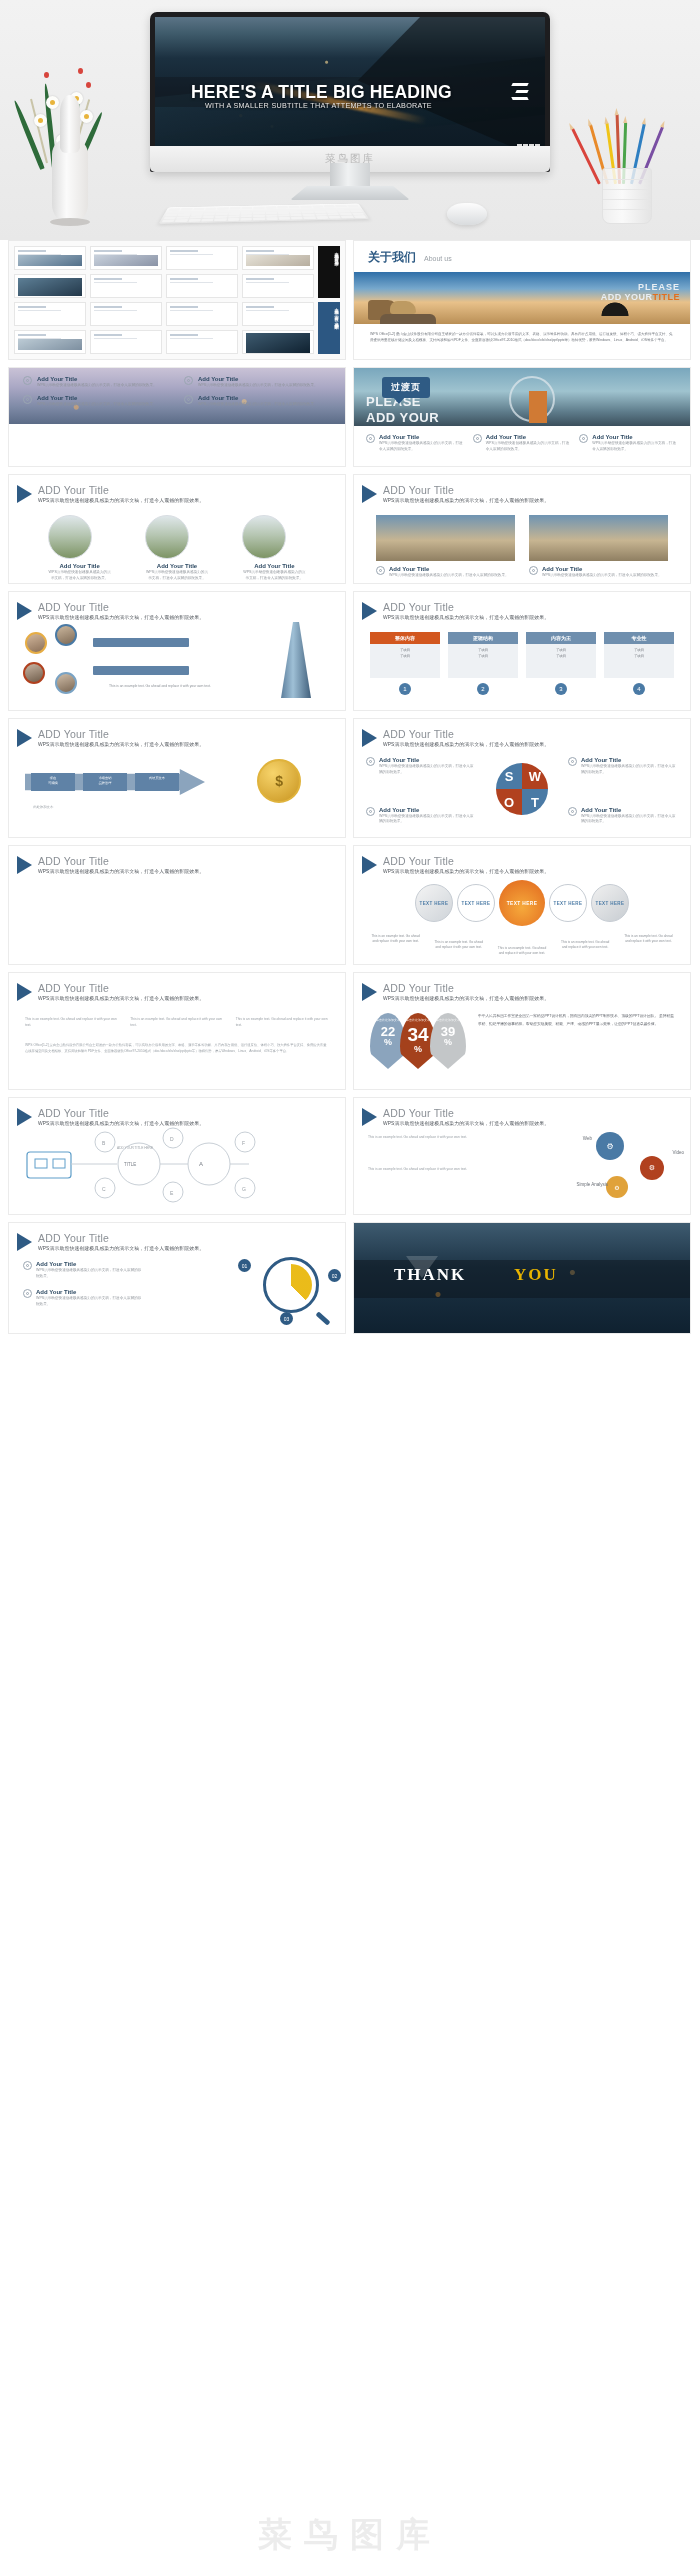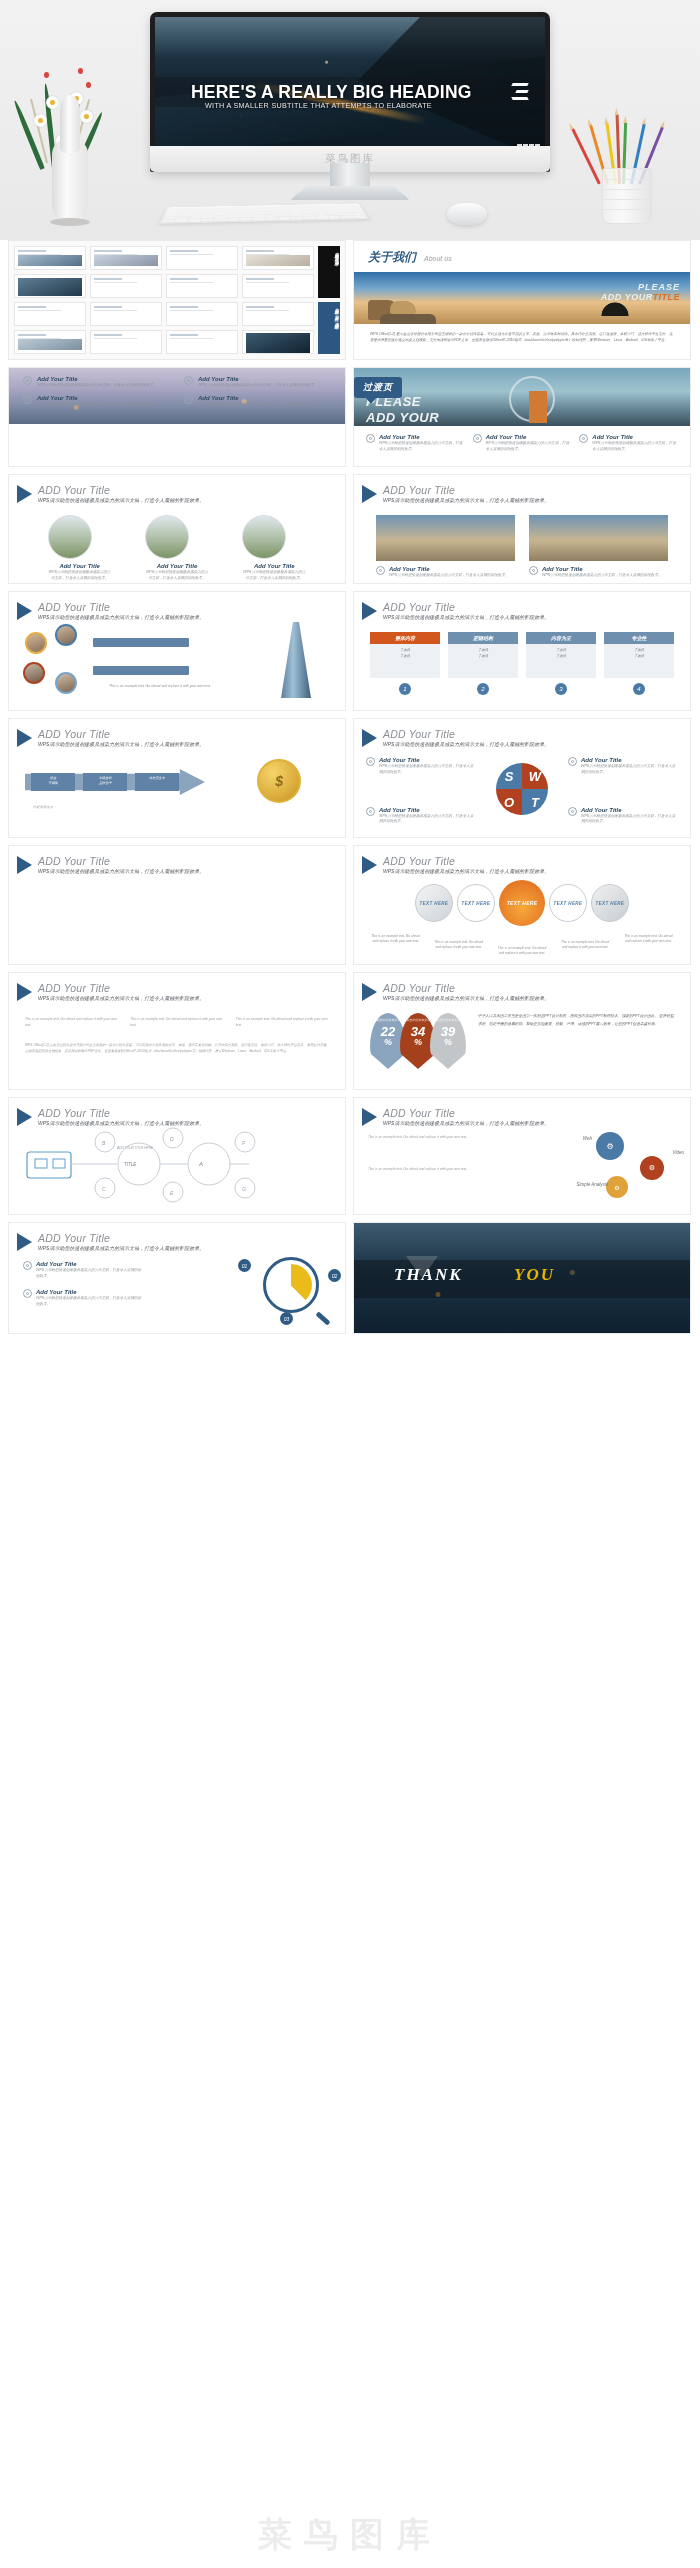--- a/index.html
+++ b/index.html
@@ -120,21 +120,21 @@
   .cup {
     position:absolute; left:14px; bottom:0; width:50px; height:56px;
     background:linear-gradient(90deg,rgba(240,240,240,.9),rgba(255,255,255,.75) 40%,rgba(228,228,228,.9));
     border:1px solid #e2e2e2; border-radius:3px 3px 8px 8px;
   }
   .cup i { position:absolute; left:0; right:0; height:1px; background:#e6e6e6; }
   .pen { position:absolute; bottom:40px; width:3px; height:62px; transform-origin:bottom center; border-radius:1px; }
   .pen::after { content:""; position:absolute; top:-6px; left:-1px; border-left:2.5px solid transparent; border-right:2.5px solid transparent; border-bottom:7px solid #e8c79a; }
 
   
-  .sheet { position:absolute; left:0; top:240px; width:700px;font-style:italic; }
+  .sheet { position:absolute; left:0; top:240px; width:700px; }
   .row { display:flex; gap:7px; margin-bottom:7px; padding:0 8px; }
   .slide {
     position:relative; background:#fff; overflow:hidden;
     border:1px solid #ebebeb;
   }
   .half { width:338px; height:auto; }
 
   
   .thumbgrid { width:338px; height:120px; background:#fafafa; border:1px solid #e9e9e9; position:relative; padding:5px; }
   .tg-inner { display:grid; grid-template-columns:repeat(4,1fr) 22px; grid-template-rows:repeat(4,1fr); gap:4px; height:100%; }
@@ -223,21 +223,21 @@
   </div>
 
   <div class="monitor">
     <div class="bezel">
       <div class="screen">
         <div class="city"></div>
         <div class="river"></div>
         <div class="river-streak"></div>
         <div class="dark-wedge"></div>
         <div class="title-band"></div>
-        <div class="hero-title">HERE'S A REALLY BIG HEADING</div>
+        <div class="hero-title">HERE'S A TITLE BIG HEADING</div>
         <div class="hero-sub">WITH A SMALLER SUBTITLE  THAT ATTEMPTS TO ELABORATE</div>
         <div class="hero-mark">
             <i></i>
             <i></i>
             <i></i>
           </div>
         <div class="screen-chips">
             <span></span>
             <span></span>
             <span></span>
@@ -508,21 +508,21 @@
               <div>
                 <div class="mini-title">Add Your Title</div>
                 <div class="mini-body">WPS演示助您快速创建极具感染力的演示文稿，打造令人震撼的影院效果。</div>
               </div>
             </div>
         </div>
       </div>
     </div>
 
     <div class="slide half" style="height:100px">
-      <div style="position:absolute; left:0; top:8px; z-index:3;"><span class="tag">过渡页</span></div>
+      <div style="position:absolute; left:28px; top:8px; z-index:3;"><span class="tag">过渡页</span></div>
       <div class="photo-ferris" style="position:relative; height:58px;">
         <div style="position:absolute;left:46%;top:14%;width:46px;height:46px;border:2px solid rgba(220,230,235,.75);border-radius:50%;"></div>
         <div style="position:absolute;left:52%;top:40%;width:18px;height:32px;background:#d07a34;"></div>
         <div style="position:absolute;left:12px;top:26px;font-size:13px;font-weight:bold;color:#eef2f5;letter-spacing:.5px;">PLEASE</div>
         <div style="position:absolute;left:12px;top:42px;font-size:13px;font-weight:bold;color:#eef2f5;letter-spacing:.5px;">ADD YOUR</div>
       </div>
       <div style="display:grid;grid-template-columns:repeat(3,1fr);gap:8px;padding:8px 12px;">
         <div style="display:flex;gap:4px;">
             <div class="ring"></div>
             <div>
@@ -820,21 +820,21 @@
         </div>
       <div style="display:flex; gap:12px; padding:12px 16px 0;">
         <div style="display:flex; gap:-4px; flex:none;">
           <div style="width:36px;height:56px;background:#8ba4bd;border-radius:50% 50% 46% 46%/60% 60% 40% 40%;clip-path:polygon(0 0,100% 0,100% 72%,50% 100%,0 72%);text-align:center;padding-top:5px;">
             <div style="font-size:3px;color:#eef3f7;">单击此处添加文本</div>
             <div style="font-size:13px;font-weight:bold;color:#fff;margin-top:2px;">22</div>
             <div style="font-size:9px;font-weight:bold;color:#fff;margin-top:-2px;">%</div>
           </div>
           <div style="width:36px;height:56px;background:#a4411c;border-radius:50% 50% 46% 46%/60% 60% 40% 40%;clip-path:polygon(0 0,100% 0,100% 72%,50% 100%,0 72%);text-align:center;padding-top:5px;margin-left:-6px;">
             <div style="font-size:3px;color:#f6e1d6;">单击此处添加文本</div>
-            <div style="font-size:13px;font-weight:bold;color:#fff;margin-top:2px;">34</div>
+            <div style="font-size:19px;font-weight:bold;color:#fff;margin-top:2px;">34</div>
             <div style="font-size:9px;font-weight:bold;color:#fff;margin-top:-2px;">%</div>
           </div>
           <div style="width:36px;height:56px;background:#c3c6c8;border-radius:50% 50% 46% 46%/60% 60% 40% 40%;clip-path:polygon(0 0,100% 0,100% 72%,50% 100%,0 72%);text-align:center;padding-top:5px;margin-left:-6px;">
             <div style="font-size:3px;color:#f2f3f4;">单击此处添加文本</div>
             <div style="font-size:13px;font-weight:bold;color:#fff;margin-top:2px;">39</div>
             <div style="font-size:9px;font-weight:bold;color:#fff;margin-top:-2px;">%</div>
           </div>
         </div>
         <div style="flex:1;font-size:3.7px;color:#5d6168;line-height:2.1;">中华人民共和国工作室是全国第一家精品PPT设计机构，拥有国内顶尖的PPT制作技术、顶级的PPT设计团队。 坚持精益求精、拒绝平庸的做事精神。帮助您实现美观、精致、严谨、动感的PPT展示效果，让您的PPT创造卓越价值。</div>
       </div>

